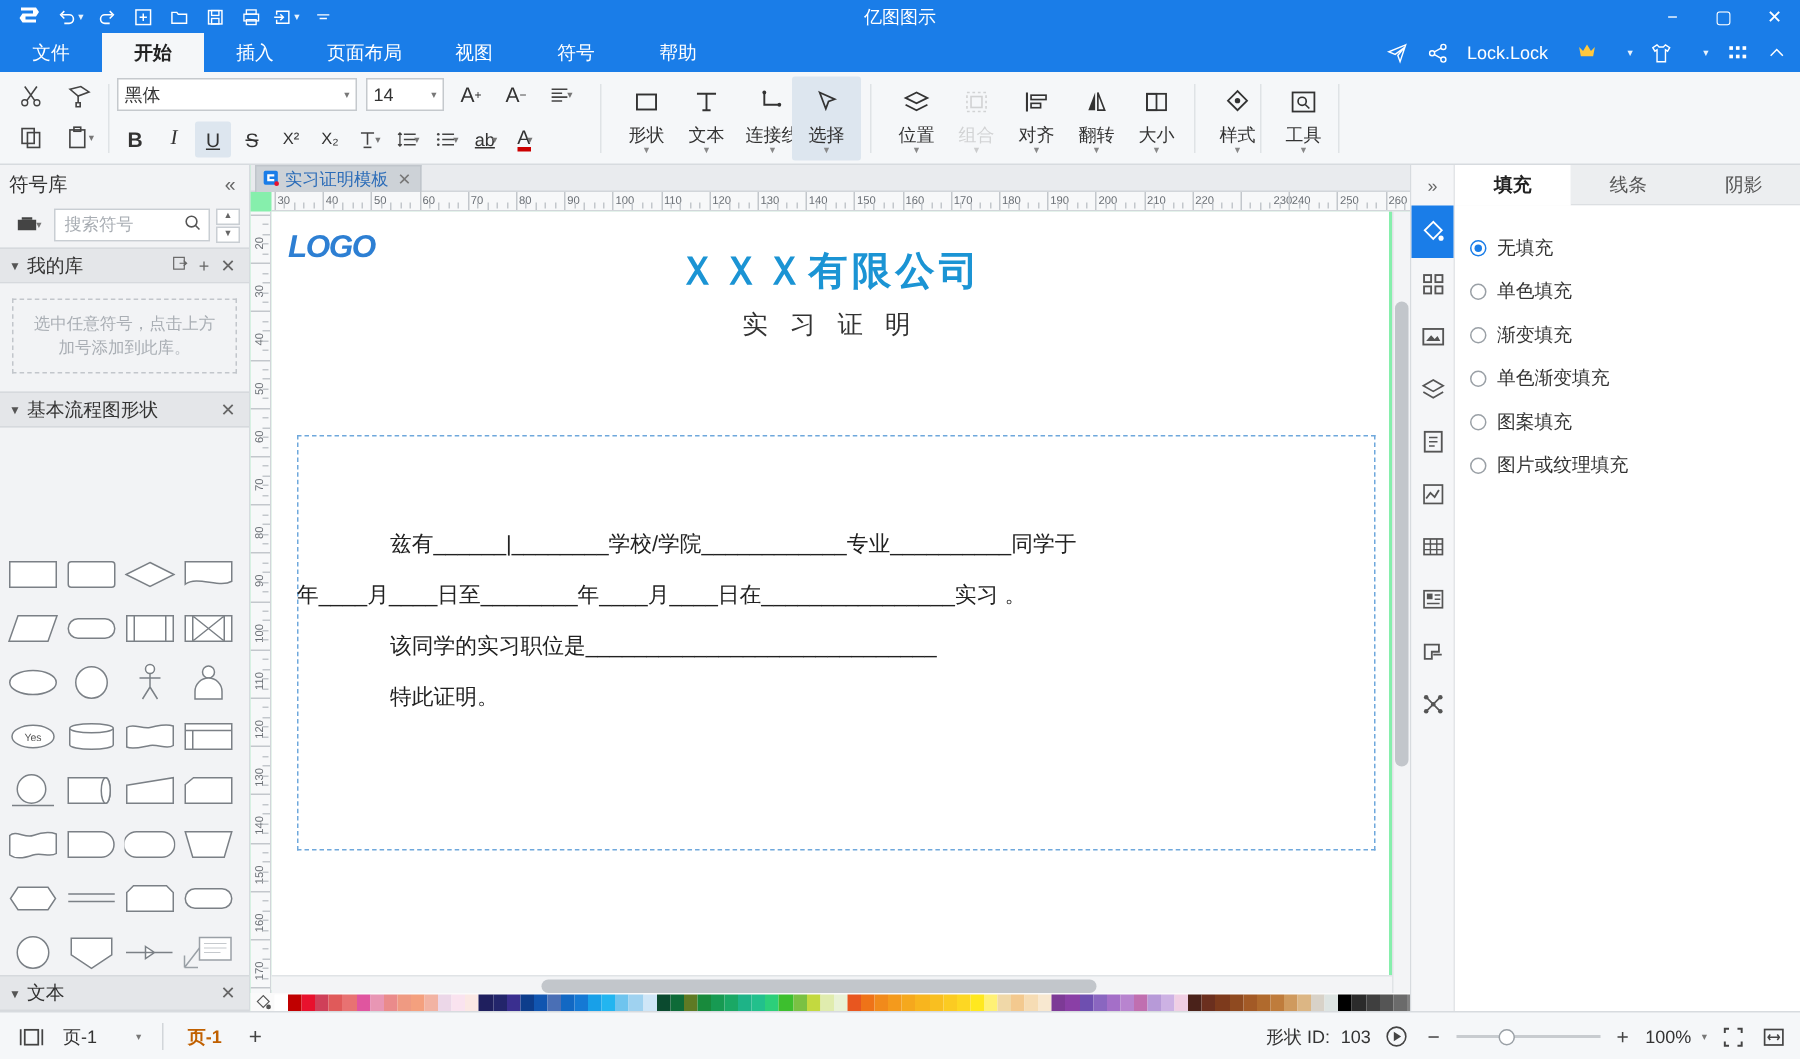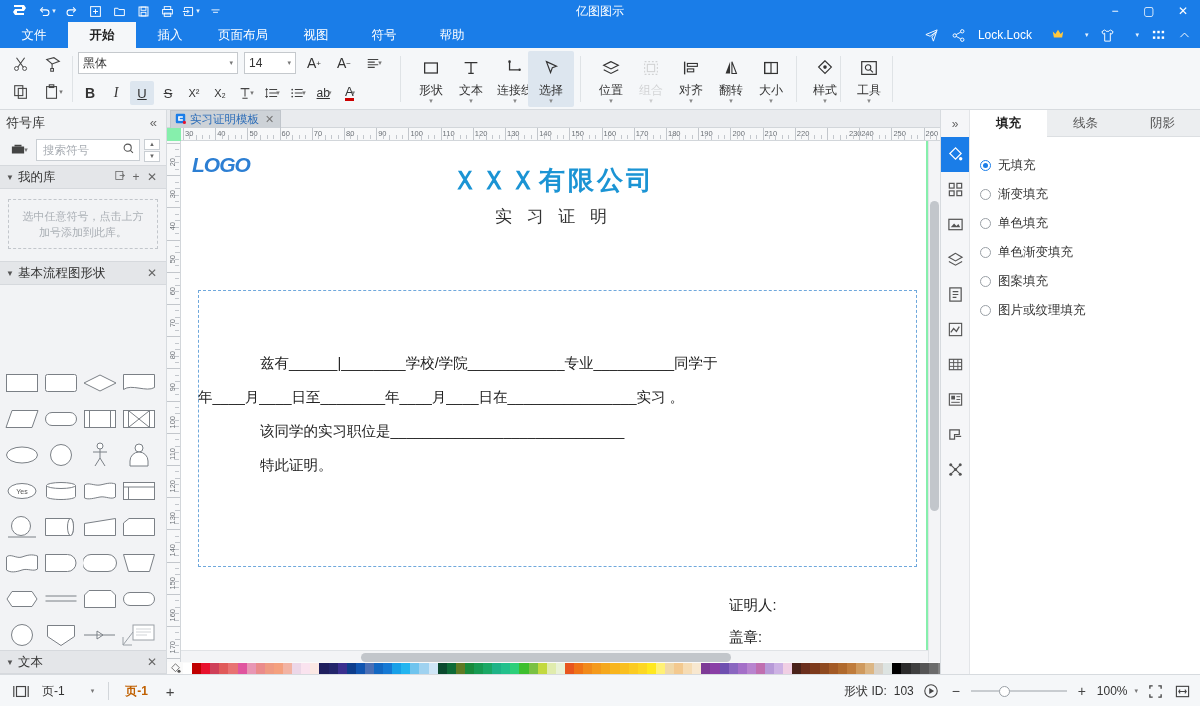--- a/index.html
+++ b/index.html
@@ -1109,25 +1109,20 @@
           <span>年____月____日至________年____月____日在________________实习 。</span>
         </div>
         <div class="bl" style="top:68px;">
           <span class="indent"></span><span>该同学的实习职位是_____________________________</span>
         </div>
         <div class="bl" style="top:102px;">
           <span class="indent"></span><span>特此证明。</span>
         </div>
       </div>
 
-      <div class="sign-block">
-        <div>证明人:</div>
-        <div>盖章:</div>
-        <div style="white-space:pre;">日期:          年    月</div>
-      </div>
     </div>
 
     <div class="vscroll">
       <div class="vthumb"></div>
     </div>
     <div class="hscroll">
       <div class="hthumb"></div>
     </div>
   </div>
 
@@ -1316,25 +1311,25 @@
       <div class="rp-tab">阴影</div>
     </div>
 
     <div class="rp-body">
       <div class="radio-row">
         <span class="rdo on"></span>
         <span>无填充</span>
       </div>
       <div class="radio-row">
         <span class="rdo"></span>
-        <span>渐变填充</span>
+        <span>单色填充</span>
       </div>
       <div class="radio-row">
         <span class="rdo"></span>
-        <span>单色填充</span>
+        <span>渐变填充</span>
       </div>
       <div class="radio-row">
         <span class="rdo"></span>
         <span>单色渐变填充</span>
       </div>
       <div class="radio-row">
         <span class="rdo"></span>
         <span>图案填充</span>
       </div>
       <div class="radio-row">

